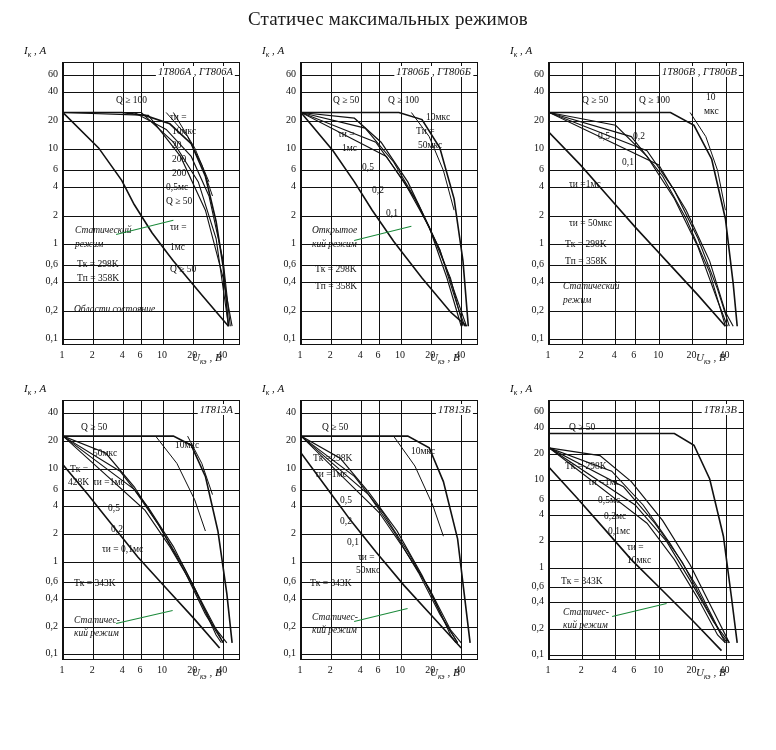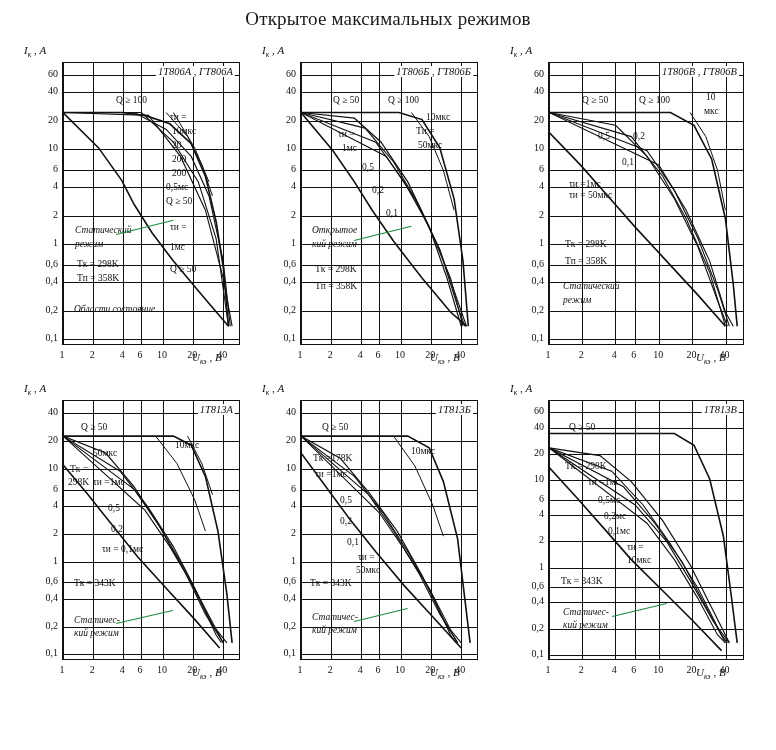--- a/index.html
+++ b/index.html
@@ -57,21 +57,21 @@
     line-height:1.05;
   }
   .ann.it{font-style:italic;}
   .ann.dev{font-style:italic;font-size:10.5px;}
   sub{font-size:7.5px;}
   .leader{position:absolute;background:#1b8a3a;height:1.4px;transform-origin:0 0;}
 </style>
 </head>
 <body>
 
-<div id="title">Открытое максимальных режимов</div>
+<div id="title">Статичес максимальных режимов</div>
 
 <div id="charts">
     <div class="panel" style="left: 0px; top: 0px; width: 776px; height: 750px; pointer-events: none;">
       <div class="plotbox" style="left: 62px; top: 62px; width: 178px; height: 283px;">
         <div class="gl v" style="left: 0px;"></div>
         <div class="gl v" style="left: 30px;"></div>
         <div class="gl v" style="left: 60px;"></div>
         <div class="gl v" style="left: 78px;"></div>
         <div class="gl v" style="left: 100px;"></div>
         <div class="gl v" style="left: 130px;"></div>
@@ -238,21 +238,21 @@
           <polyline points="141.1,49.5 156.8,73.6 168.6,107.5 176.4,147.2" fill="none" stroke="#111" stroke-width="1"></polyline>
         </svg>
         <div class="ann" style="left: 33px; top: 33px;">Q ≥ 50</div>
         <div class="ann" style="left: 90px; top: 33px;">Q ≥ 100</div>
         <div class="ann" style="left: 157px; top: 30px;">10</div>
         <div class="ann" style="left: 155px; top: 44px;">мкс</div>
         <div class="ann" style="left: 49px; top: 69px;">0,5</div>
         <div class="ann" style="left: 84px; top: 69px;">0,2</div>
         <div class="ann" style="left: 73px; top: 95px;">0,1</div>
         <div class="ann" style="left: 20px; top: 117px;">τи =1мс</div>
-        <div class="ann" style="left: 20px; top: 128px; font-family: Liberation Serif, serif;">τи = 50мкс</div>
+        <div class="ann" style="left: 20px; top: 156px; font-family: Liberation Serif, serif;">τи = 50мкс</div>
         <div class="ann" style="left: 16px; top: 177px;">Tк = 298K</div>
         <div class="ann" style="left: 16px; top: 194px;">Tп = 358K</div>
         <div class="ann it" style="left: 14px; top: 219px;">Статический</div>
         <div class="ann it" style="left: 14px; top: 233px;">режим</div>
       </div>
       <div class="ann dev" style="position: absolute; left: 739px; top: 66px; transform: translateX(-100%); background: rgb(255, 255, 255); padding: 0px 2px;">1Т806В , ГТ806В</div>
       <div class="axlabel" style="left: 510px; top: 44px;">I<sub>к</sub> , A</div>
       <div class="axlabel" style="left: 696px; top: 351px;">U<sub>кэ</sub> , B</div>
       <div class="ytick" style="left: 514px; width: 30px; top: 68.3812px;">60</div>
       <div class="ytick" style="left: 514px; width: 30px; top: 85.1092px;">40</div>
@@ -301,21 +301,21 @@
           <polyline points="0.0,35.1 71.2,88.4 96.1,124.8 121.0,166.4 142.4,208.0 160.2,241.8" fill="none" stroke="#111" stroke-width="1.1"></polyline>
           <polyline points="0.0,35.1 81.9,109.2 106.8,145.6 128.2,182.0 149.5,223.6 163.8,241.8" fill="none" stroke="#111" stroke-width="1.1"></polyline>
           <polyline points="0.0,63.7 24.9,93.6 49.8,124.8 74.8,156.0 103.2,187.2 131.7,218.4 156.6,247.0" fill="none" stroke="#111" stroke-width="1.6"></polyline>
           <polyline points="92.6,35.1 113.9,62.4 131.7,98.8 142.4,130.0" fill="none" stroke="#111" stroke-width="1"></polyline>
           <polyline points="124.6,35.1 138.8,62.4 149.5,93.6" fill="none" stroke="#111" stroke-width="1"></polyline>
         </svg>
         <div class="ann" style="left: 18px; top: 22px;">Q ≥ 50</div>
         <div class="ann" style="left: 30px; top: 48px;">50мкс</div>
         <div class="ann" style="left: 112px; top: 40px;">10мкс</div>
         <div class="ann" style="left: 7px; top: 64px;">Tк =</div>
-        <div class="ann" style="left: 5px; top: 77px;">298K</div>
+        <div class="ann" style="left: 5px; top: 77px;">428K</div>
         <div class="ann" style="left: 30px; top: 77px;">τи =1мс</div>
         <div class="ann" style="left: 45px; top: 103px;">0,5</div>
         <div class="ann" style="left: 48px; top: 124px;">0,2</div>
         <div class="ann" style="left: 39px; top: 144px;">τи = 0,1мс</div>
         <div class="ann" style="left: 11px; top: 178px;">Tк = 343K</div>
         <div class="ann it" style="left: 11px; top: 215px;">Статичес-</div>
         <div class="ann it" style="left: 11px; top: 228px;">кий режим</div>
         <div class="leader" style="left: 53.4px; top: 222.3px; width: 58.4247px; transform: rotate(-12.8564deg);"></div>
       </div>
       <div class="ann dev" style="position: absolute; left: 235px; top: 404px; transform: translateX(-100%); background: rgb(255, 255, 255); padding: 0px 2px;">1Т813А</div>
@@ -363,21 +363,21 @@
         <svg class="curves" width="178" height="260">
           <polyline points="0.0,35.1 106.8,35.1 128.2,46.8 142.4,80.6 156.6,137.8 163.8,197.6 169.1,241.8" fill="none" stroke="#111" stroke-width="1.6"></polyline>
           <polyline points="0.0,35.1 39.2,57.2 67.6,91.0 96.1,130.0 121.0,174.2 142.4,218.4 156.6,241.8" fill="none" stroke="#111" stroke-width="1.2"></polyline>
           <polyline points="0.0,35.1 53.4,75.4 81.9,111.8 106.8,150.8 131.7,195.0 149.5,234.0 154.9,241.8" fill="none" stroke="#111" stroke-width="1.1"></polyline>
           <polyline points="0.0,35.1 67.6,93.6 92.6,130.0 117.5,171.6 138.8,213.2 156.6,241.8" fill="none" stroke="#111" stroke-width="1.1"></polyline>
           <polyline points="0.0,35.1 78.3,111.8 103.2,148.2 128.2,187.2 149.5,228.8 160.2,241.8" fill="none" stroke="#111" stroke-width="1.1"></polyline>
           <polyline points="0.0,52.0 24.9,85.8 49.8,119.6 74.8,150.8 103.2,184.6 131.7,215.8 160.2,247.0" fill="none" stroke="#111" stroke-width="1.6"></polyline>
           <polyline points="92.6,35.1 113.9,65.0 131.7,104.0 142.4,135.2" fill="none" stroke="#111" stroke-width="1"></polyline>
         </svg>
         <div class="ann" style="left: 21px; top: 22px;">Q ≥ 50</div>
-        <div class="ann" style="left: 12px; top: 53px;">Tк =178K</div>
+        <div class="ann" style="left: 12px; top: 53px;">Tк =298K</div>
         <div class="ann" style="left: 14px; top: 69px;">τи =1мс</div>
         <div class="ann" style="left: 110px; top: 46px;">10мкс</div>
         <div class="ann" style="left: 39px; top: 95px;">0,5</div>
         <div class="ann" style="left: 39px; top: 116px;">0,2</div>
         <div class="ann" style="left: 46px; top: 137px;">0,1</div>
         <div class="ann" style="left: 57px; top: 152px;">τи =</div>
         <div class="ann" style="left: 55px; top: 165px;">50мкс</div>
         <div class="ann" style="left: 9px; top: 178px;">Tк = 343K</div>
         <div class="ann it" style="left: 11px; top: 212px;">Статичес-</div>
         <div class="ann it" style="left: 11px; top: 225px;">кий режим</div>

